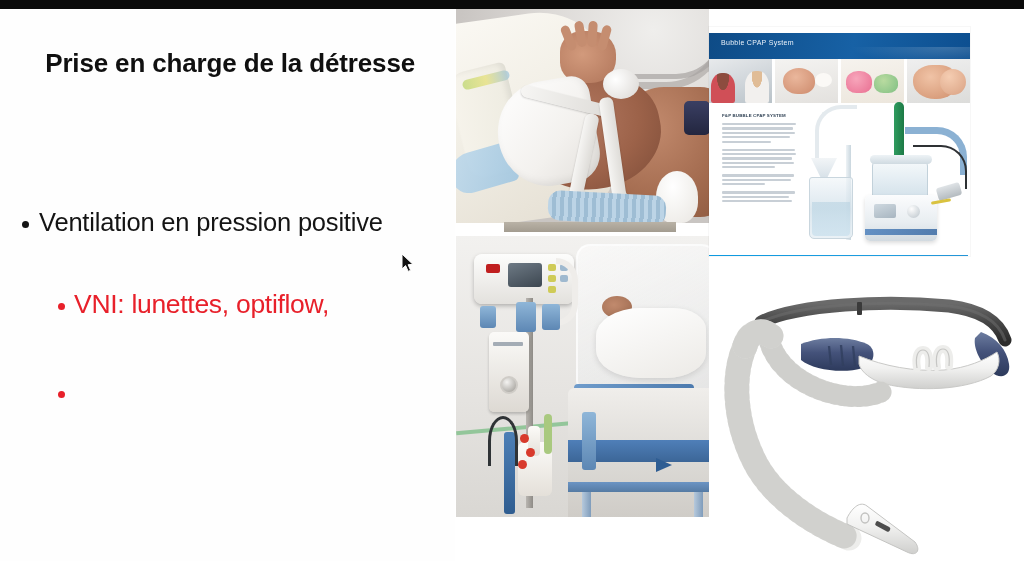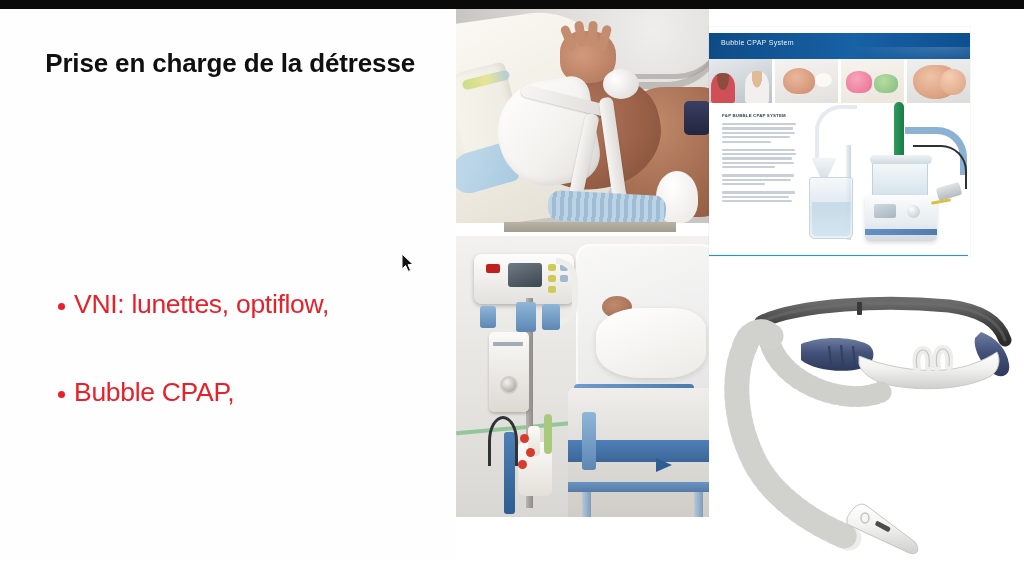--- a/index.html
+++ b/index.html
@@ -448,29 +448,32 @@
 
   <div id="topbar"></div>
   <div id="page-edge"></div>
 
   <div id="text-col">
 
     <div id="slide-title">
       <span>Prise en charge de la détresse</span><br>
     </div>
 
+    <div class="bullet-row" id="b-l1">
+      <span class="dot"></span>
+      <span class="txt">Ventilation en pression positive</span>
+    </div>
 
     <div class="bullet-row b-l2" id="b-l2a">
       <span class="dot" style="background:#E8202A"></span>
       <span class="txt" style="color:#E8202A">VNI: lunettes, optiflow,</span>
     </div>
 
     <div class="bullet-row b-l2" id="b-l2b">
       <span class="dot" style="background:#E8202A"></span>
-      <span class="txt" style="color:#E8202A">Bubble CPAP,</span>
     </div>
   </div>
 
   <div id="img-neonate">
     <div class="sky"></div>
     <div class="tube-a"></div>
     <div class="tube-b"></div>
     <div class="bed"></div>
     <div class="nappy"></div>
     <div class="nappy-band"></div>

